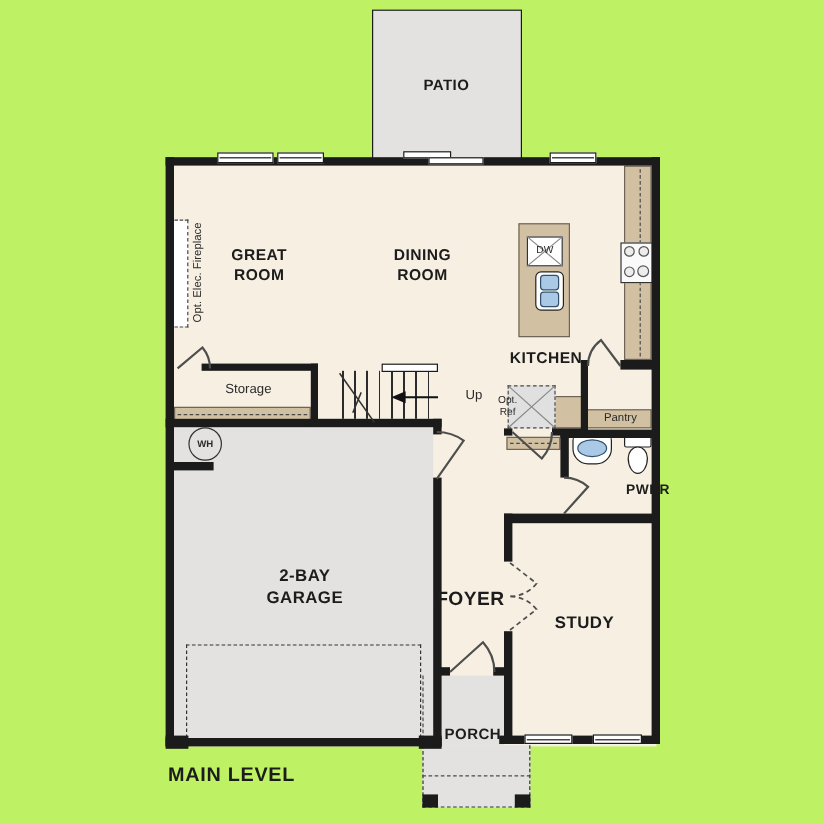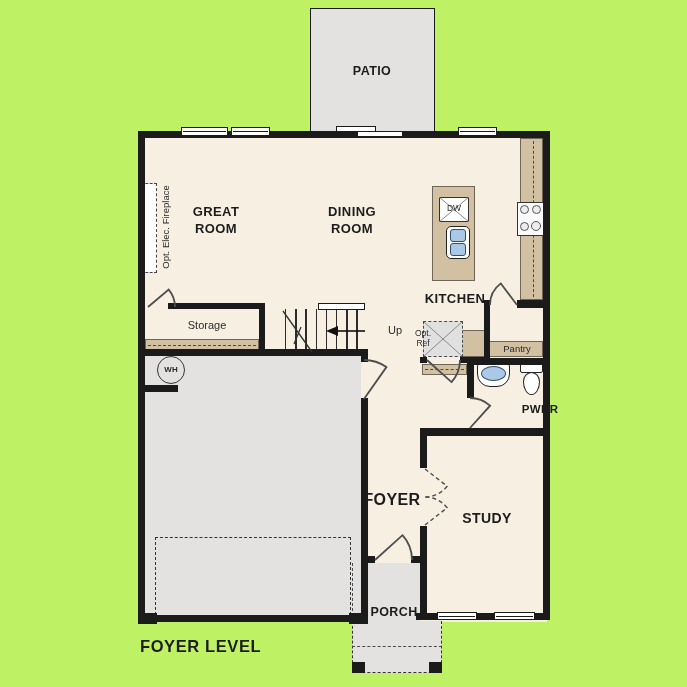--- a/index.html
+++ b/index.html
@@ -134,25 +134,27 @@
     <path d="M365,331 L336,331" stroke="#111" stroke-width="1.6" fill="none"></path>
     <polygon points="326,331 338,326 338,336" fill="#111"></polygon>
   </svg>
 
   <div class="room-label" style="left:372px;top:71px;font-size:12.5px;">PATIO</div>
   <div class="room-label" style="left:216px;top:221px;">GREAT
 ROOM</div>
   <div class="room-label" style="left:352px;top:221px;">DINING
 ROOM</div>
   <div class="room-label" style="left:455px;top:299px;">KITCHEN</div>
+  <div class="room-label" style="left:254px;top:489px;font-size:14px;">2-BAY
+GARAGE</div>
   <div class="room-label" style="left:392px;top:500px;font-size:16px;">FOYER</div>
   <div class="room-label" style="left:487px;top:519px;font-size:14px;">STUDY</div>
   <div class="room-label" style="left:524px;top:409px;font-size:11.5px;margin-left:16px;">PWDR</div>
   <div class="room-label" style="left:394px;top:612px;font-size:12.5px;text-align:center;">PORCH</div>
-  <div class="room-label" style="left:140px;top:636px;transform:none;font-size:16.5px;letter-spacing:.6px;">FOYER LEVEL</div>
+  <div class="room-label" style="left:140px;top:636px;transform:none;font-size:16.5px;letter-spacing:.6px;">MAIN LEVEL</div>
 
   <div class="small-label" style="left:207px;top:325px;">Storage</div>
   <div class="small-label" style="left:517px;top:349px;font-size:9.5px;">Pantry</div>
   <div class="small-label" style="left:378px;top:330px;padding-left:34px;">Up</div>
   <div class="small-label" style="left:454px;top:209px;font-size:8.5px;">DW</div>
   <div class="small-label" style="left:171px;top:370px;font-size:8px;font-weight:bold;">WH</div>
   <div class="small-label" style="left:423px;top:339px;font-size:8.5px;">Opt.
 Ref</div>
   <div class="vtext" style="left:165px;top:227px;">Opt. Elec. Fireplace</div>
 

